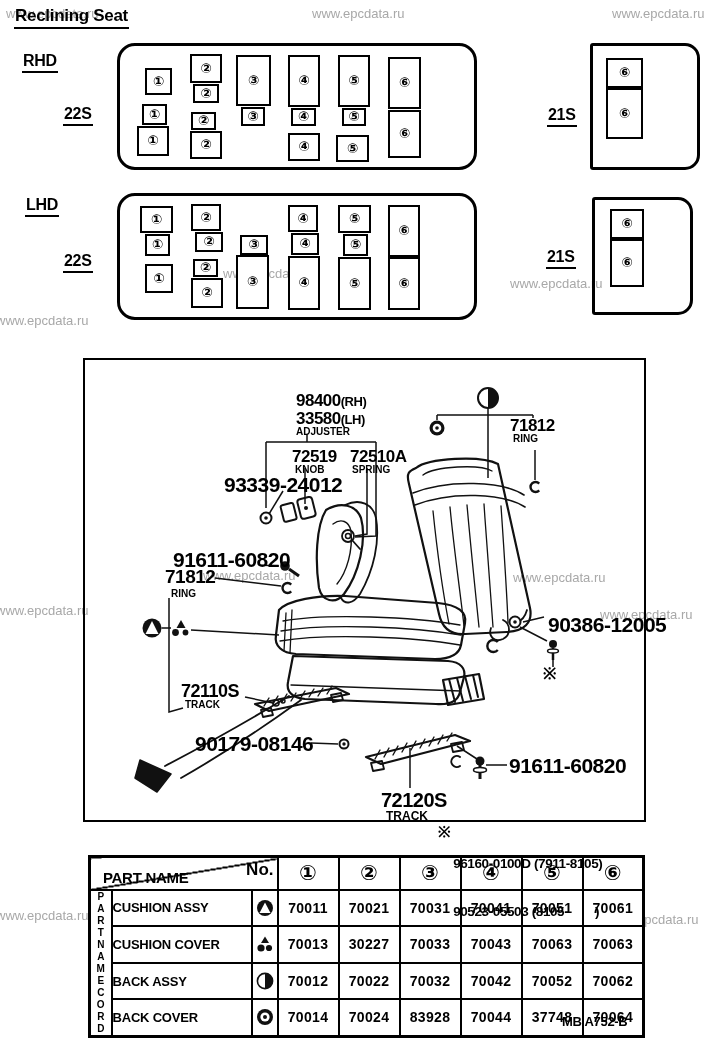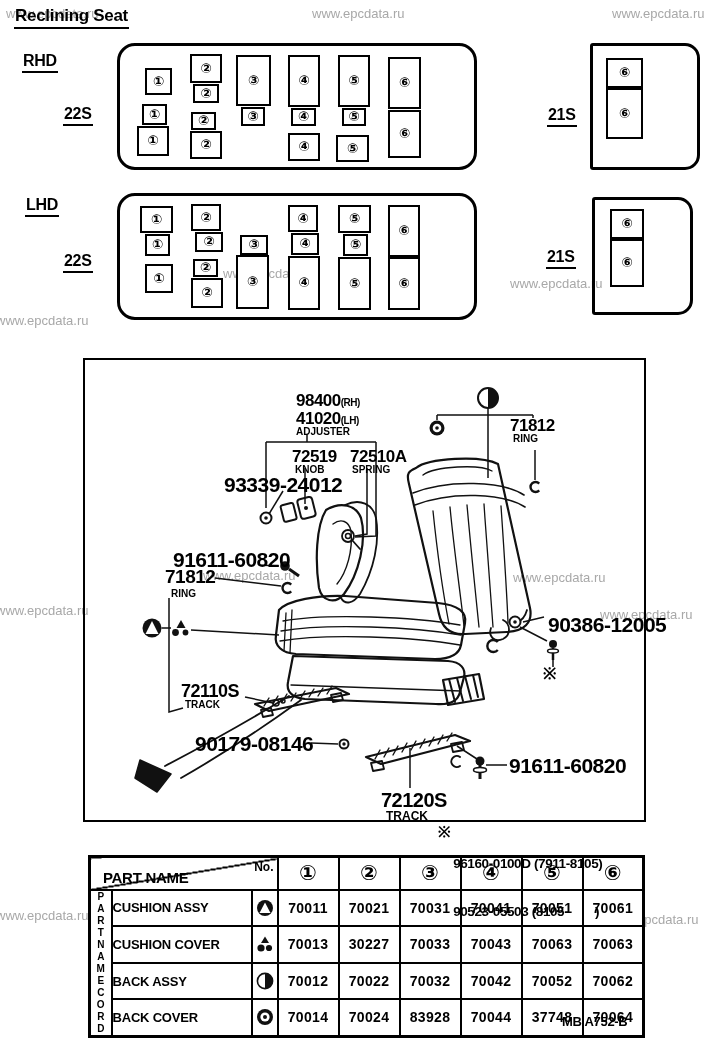--- a/index.html
+++ b/index.html
@@ -13,30 +13,30 @@
   .sbox{position:absolute;border:2.5px solid #000;background:#fff;box-sizing:border-box;
         display:flex;align-items:center;justify-content:center;
         font-family:"DejaVu Sans",sans-serif;font-weight:bold;font-size:13.5px;line-height:1;}
   .frame{position:absolute;left:83px;top:358px;width:563px;height:464px;border:2.5px solid #000;box-sizing:border-box;z-index:1;}
   .plabel{position:absolute;font-weight:bold;letter-spacing:-0.5px;z-index:3;white-space:nowrap;line-height:1;}
   .pn-lg{font-size:17px;}
   .pn-xl{font-size:20px;}
   .pn-md{font-size:21px;}
   .cap{font-size:10px;letter-spacing:0;}
   .cap2{font-size:10px;letter-spacing:0;}
-  .sfx{font-size:10px;letter-spacing:-0.5px;}
+  .sfx{font-size:13px;letter-spacing:-0.5px;}
   .note{position:absolute;left:438px;top:824px;font-weight:bold;font-size:13.5px;line-height:16px;
         white-space:pre;z-index:3;display:flex;align-items:flex-start;letter-spacing:-0.4px;}
   .note .mark{font-size:15px;margin-right:3px;line-height:15px;}
   table.parts{position:absolute;left:88px;top:855px;border-collapse:collapse;z-index:2;
         border:3px solid #000;table-layout:fixed;background:#fff;}
   table.parts td{border:2px solid #000;padding:0;overflow:hidden;}
   td.pnhdr{position:relative;background-image:linear-gradient(to bottom right,#fff 48.8%,#000 48.8%,#000 51.8%,#fff 51.8%);}
   .pn-label{position:absolute;left:12px;bottom:3px;font-size:15px;font-weight:bold;letter-spacing:-0.3px;}
-  .no-label{position:absolute;right:3px;top:2px;font-size:12px;font-weight:bold;}
+  .no-label{position:absolute;right:3px;top:2px;font-size:17px;font-weight:bold;}
   td.colnum{text-align:center;font-family:"DejaVu Sans",sans-serif;font-weight:bold;font-size:21px;}
   td.vert{writing-mode:vertical-rl;text-orientation:upright;text-align:center;
         font-size:10px;font-weight:bold;letter-spacing:1px;padding:1px 0;}
   td.pname{font-size:13px;font-weight:bold;padding-left:10px;letter-spacing:-0.2px;}
   td.sym{text-align:center;vertical-align:middle;}
   td.val{text-align:center;font-size:14px;font-weight:bold;letter-spacing:0.3px;}
   .footcode{position:absolute;left:562px;top:1014px;font-weight:bold;font-size:13px;z-index:3;letter-spacing:-0.3px;}
   svg{display:block;}
 </style>
 </head>
@@ -217,21 +217,21 @@
       <path d="M440,264 L461,259 M437,269 L464,283 M470,295 L470,309"></path>
       <path d="M162,339 L190,345"></path>
       <path d="M228,385 L255,386"></path>
       <path d="M374,388 L394,401 M403,407 L424,407"></path>
       <path d="M327,390 L327,430"></path>
     </g>
   </svg>
 
   <div class="plabel" style="left:296px;top:392px">
     <div><span class="pn-lg">98400</span><span class="sfx">(RH)</span></div>
-    <div style="margin-top:1px"><span class="pn-lg">41020</span><span class="sfx">(LH)</span></div>
+    <div style="margin-top:1px"><span class="pn-lg">33580</span><span class="sfx">(LH)</span></div>
     <div class="cap2">ADJUSTER</div>
   </div>
   <div class="plabel pn-lg" style="left:292px;top:448px">72519</div>
   <div class="plabel cap" style="left:295px;top:465px">KNOB</div>
   <div class="plabel pn-lg" style="left:350px;top:448px">72510A</div>
   <div class="plabel cap" style="left:352px;top:465px">SPRING</div>
   <div class="plabel pn-md" style="left:224px;top:474px">93339-24012</div>
   <div class="plabel pn-lg" style="left:510px;top:417px">71812</div>
   <div class="plabel cap" style="left:513px;top:434px">RING</div>
   <div class="plabel pn-md" style="left:173px;top:549px">91611-60820</div>

